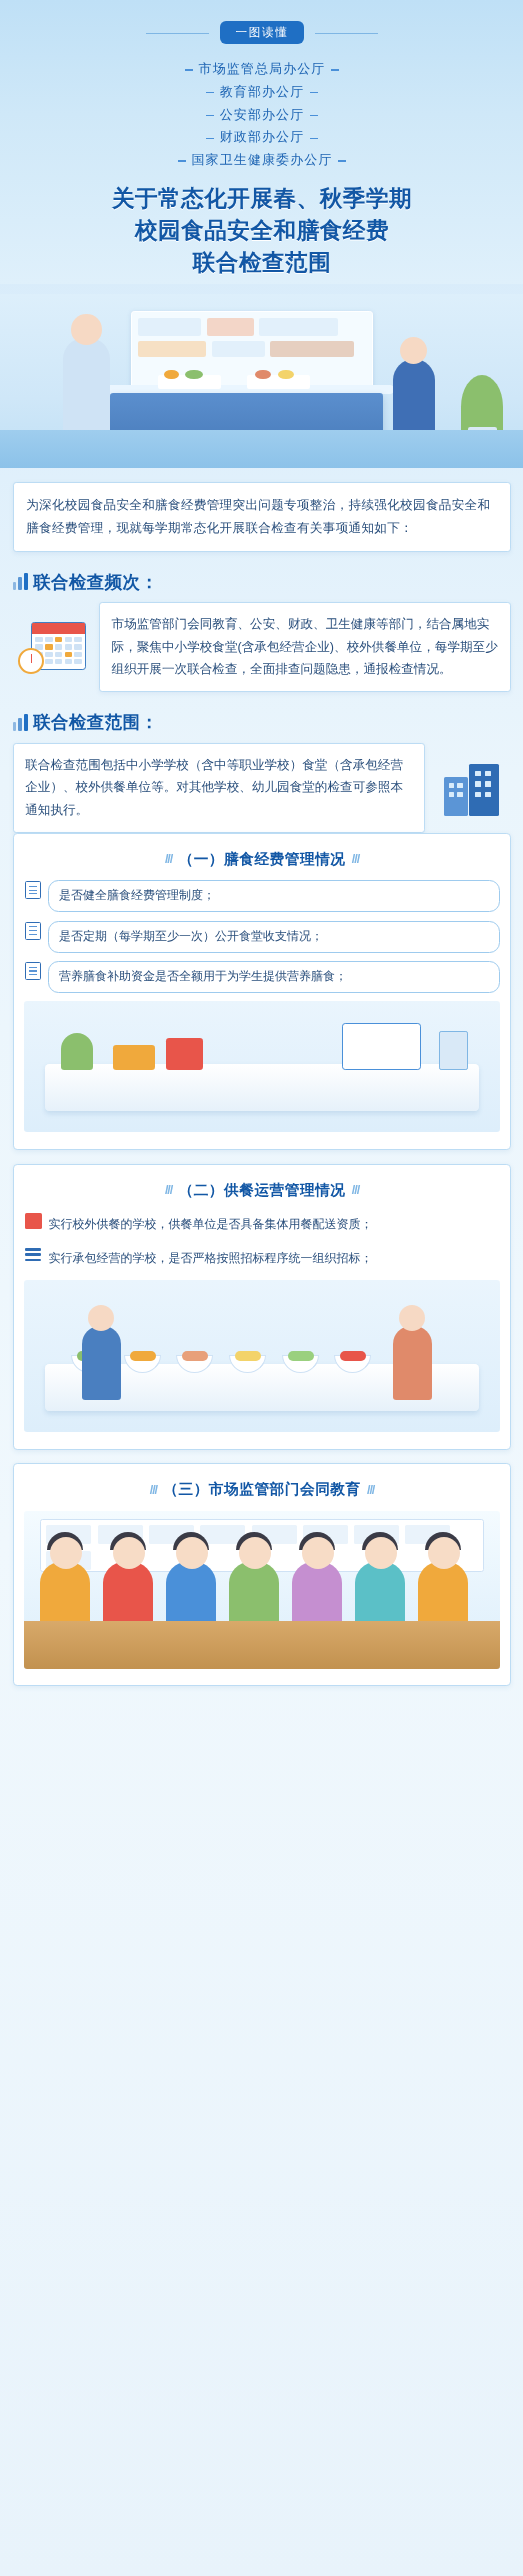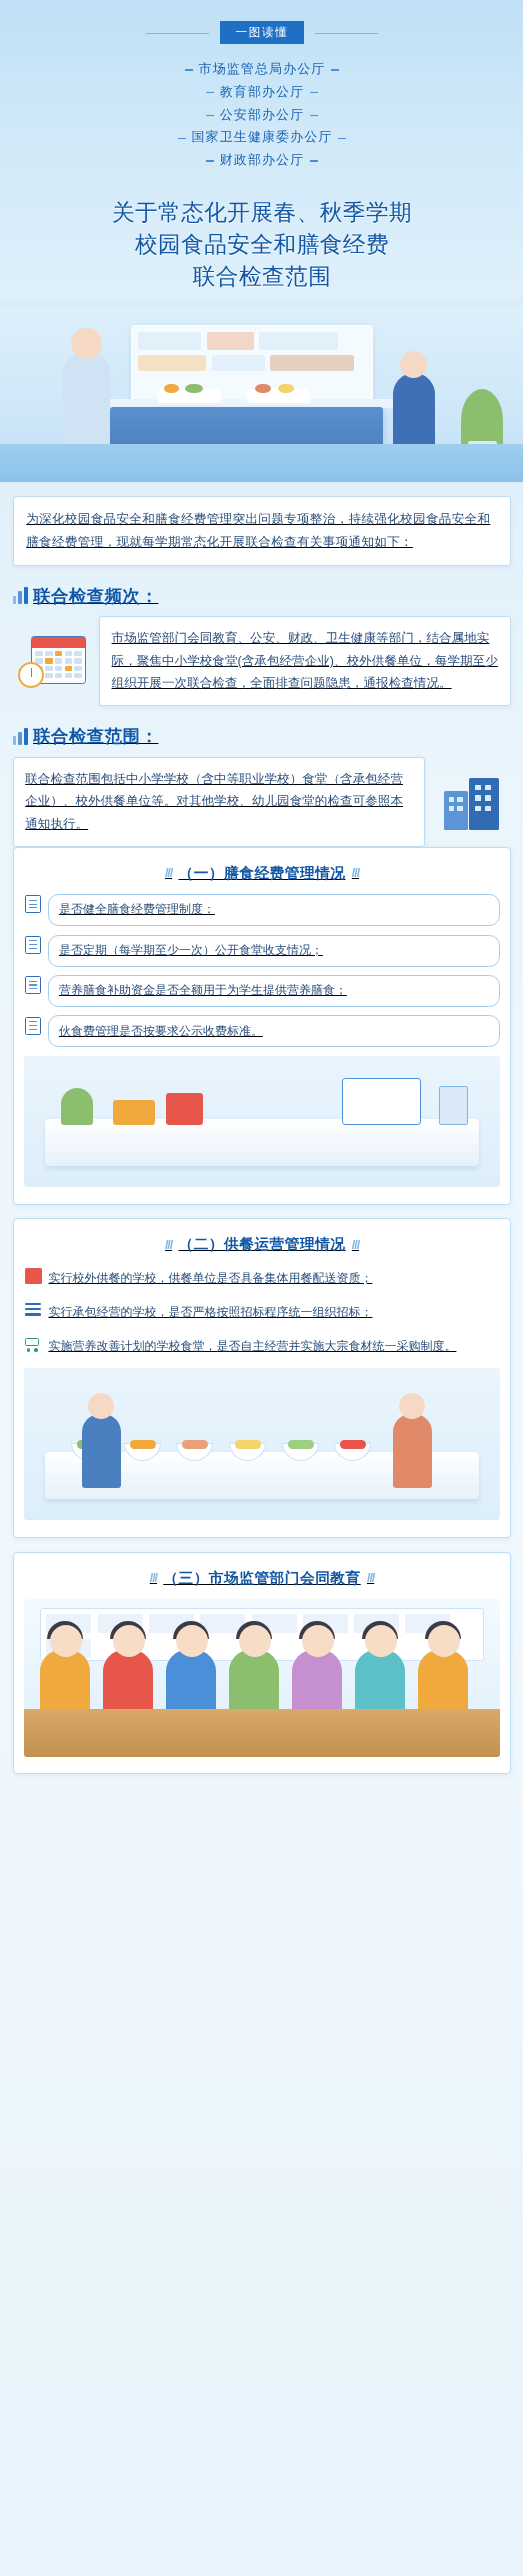--- a/index.html
+++ b/index.html
@@ -24,21 +24,21 @@
     background: linear-gradient(180deg,#bfe0f6 0%, #cfe8f8 40%, #dff0fb 100%);
     padding-bottom: 5.3px;
   }
   .badge {
     display: inline-block;
     background: #1f6fc4;
     color: #fff;
     font-size: 11.6px;
     letter-spacing: 1.6px;
     padding: 4.2px 16px;
-    border-radius: 0;
+    border-radius: 6px;
   }
   .badge-wrap { position: relative; display: inline-block; }
   .badge-wrap:before, .badge-wrap:after {
     content: "";
     position: absolute;
     top: 50%;
     width: 63px;
     height: 1.1px;
     background: #7fb6e4;
   }
@@ -59,24 +59,24 @@
     position: absolute;
     top: 50%;
     width: 8.4px;
     height: 1.1px;
     background: #4a90d9;
   }
   .org-line:before { left: 0; }
   .org-line:after { right: 0; }
 
   .main-title {
-    margin-top: 25px;
+    margin-top: 11px;
     color: #1257a5;
     font-size: 22.6px;
-    font-weight: normal;
+    font-weight: bold;
     line-height: 1.42;
     letter-spacing: 0.5px;
     text-shadow: 0 1.1px 0 #ffffff;
   }
 
   
   .hero {
     position: relative;
     height: 174px;
     margin-top: 9.5px;
@@ -119,21 +119,21 @@
     position: absolute; right: 27px; bottom: 25px; width: 29.4px; height: 16px;
     background: #d9e9f7; border-radius: 2.1px 2.1px 4.2px 4.2px;
   }
   .hero .tray {
     position: absolute; bottom: 79px; width: 63px; height: 13.7px; background: #ffffff;
     border-radius: 2.1px;
   }
   .hero .tray .food { position:absolute; top:-5.3px; border-radius: 50%; }
 
   
-  .content { padding: 0 12.6px 21px; position: relative; text-decoration: underline; }
+  .content { padding: 0 12.6px 21px; position: relative; }
 
   .intro-card {
     margin-top: 13.7px;
     background: #ffffff;
     border: 1.1px solid #bcdcf4;
     border-radius: 3.2px;
     padding: 11.6px 12.6px;
     color: #2a4f7c;
     font-size: 12.6px;
     line-height: 1.78;
@@ -325,22 +325,22 @@
 
   <div class="header">
     <div class="badge-wrap">
       <span class="badge">一图读懂</span>
     </div>
 
     <div class="org-list">
       <div><span class="org-line">市场监管总局办公厅</span></div>
       <div><span class="org-line">教育部办公厅</span></div>
       <div><span class="org-line">公安部办公厅</span></div>
+      <div><span class="org-line">财政部办公厅</span></div>
       <div><span class="org-line">国家卫生健康委办公厅</span></div>
-      <div><span class="org-line">财政部办公厅</span></div>
     </div>
 
     <div class="main-title">
       <div>关于常态化开展春、秋季学期</div>
       <div>校园食品安全和膳食经费</div>
       <div>联合检查范围</div>
     </div>
   </div>
 
   <div class="hero">
@@ -480,30 +480,20 @@
       <div class="bullet">
         <span class="bicon">
             <span class="doc-icon">
               <i style="top:3.7px"></i>
               <i style="top:7.4px"></i>
               <i style="top:11px"></i>
             </span>
           </span>
         <span class="btext">营养膳食补助资金是否全额用于为学生提供营养膳食；</span>
       </div>
-      <div class="bullet">
-        <span class="bicon">
-            <span class="doc-icon">
-              <i style="top:3.7px"></i>
-              <i style="top:7.4px"></i>
-              <i style="top:11px"></i>
-            </span>
-          </span>
-        <span class="btext">伙食费管理是否按要求公示收费标准。</span>
-      </div>
 
       <div class="illus">
         <div class="table"></div>
         <div style="position:absolute;left:37px;bottom:62px;width:32px;height:37px;background:#8bbf6d;border-radius:16px 16px 3.2px 3.2px"></div>
         <div style="position:absolute;left:89px;bottom:62px;width:42px;height:25px;background:#f0a93c;border-radius:3.2px"></div>
         <div style="position:absolute;left:142px;bottom:62px;width:37px;height:32px;background:#e8554a;border-radius:3.2px"></div>
         <div style="position:absolute;right:79px;bottom:62px;width:79px;height:47px;background:#fff;border:1.6px solid #4a90d9;border-radius:3.2px"></div>
         <div style="position:absolute;right:32px;bottom:62px;width:29.4px;height:39px;background:#d9e9f7;border:1.6px solid #7fb6e4;border-radius:2.1px"></div>
       </div>
     </div>
@@ -524,30 +514,20 @@
       <div class="bullet">
         <span class="bicon">
           <span class="list-icon">
               <i style="top:1.1px"></i>
               <i style="top:6.3px"></i>
               <i style="top:11.6px"></i>
             </span>
         </span>
         <span class="btext plain">实行承包经营的学校，是否严格按照招标程序统一组织招标；</span>
       </div>
-      <div class="bullet">
-        <span class="bicon">
-          <span class="cart-icon">
-              <span class="bdy"></span>
-              <span class="w1"></span>
-              <span class="w2"></span>
-            </span>
-        </span>
-        <span class="btext plain">实施营养改善计划的学校食堂，是否自主经营并实施大宗食材统一采购制度。</span>
-      </div>
 
       <div class="illus" style="height:152px">
         <div class="table"></div>
         <div class="dish" style="left:47px">
             <b style="background:#8bbf6d"></b>
           </div>
         <div class="dish" style="left:100px">
             <b style="background:#f0a93c"></b>
           </div>
         <div class="dish" style="left:152px">

